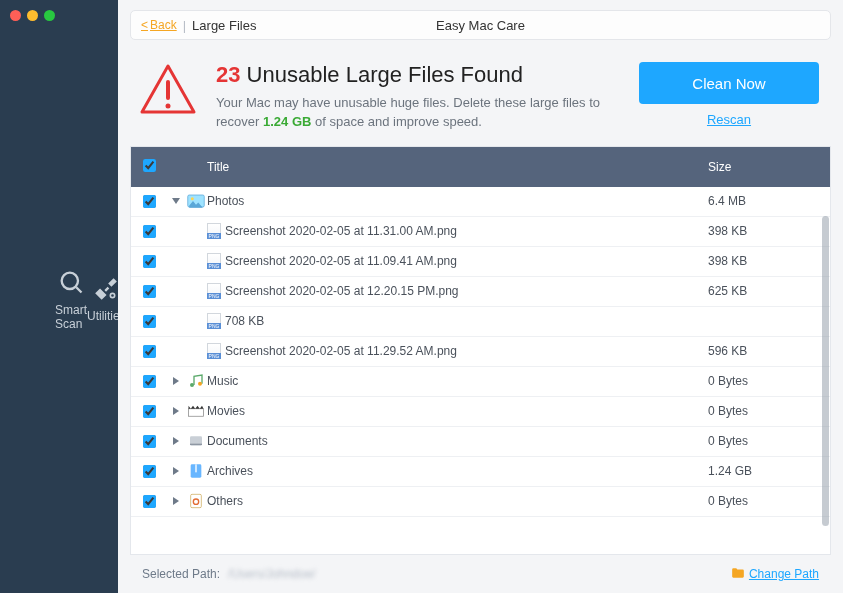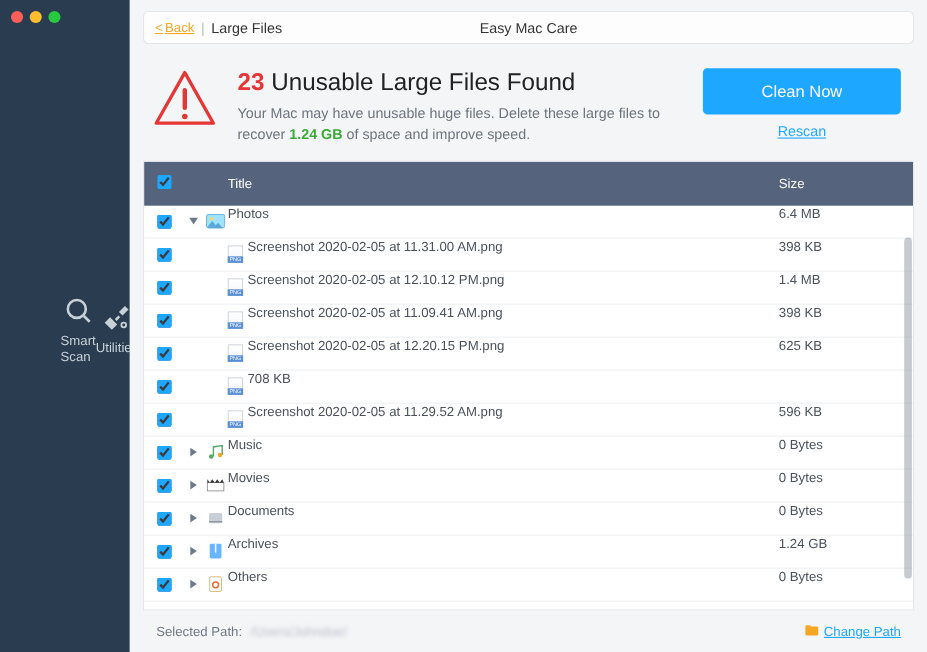--- a/index.html
+++ b/index.html
@@ -137,20 +137,21 @@
 }
 .table-header .col-check { width: 24px; }
 .table-header .col-title { flex: 1; padding-left: 40px; }
 .table-header .col-size { width: 110px; }
 .table-body {
   flex: 1;
   overflow-y: auto;
 }
 .row {
   display: flex;
+  align-items: center;
   height: 30px;
   padding: 0 12px;
   border-bottom: 1px solid #eef0f3;
   font-size: 12px;
   color: #4a515b;
 }
 .row .col-check { width: 24px; display: flex; align-items: center; }
 .row .col-expand { width: 18px; display: flex; align-items: center; justify-content: center; }
 .row .col-icon { width: 22px; display: flex; align-items: center; justify-content: center; }
 .row .col-title { flex: 1; overflow: hidden; text-overflow: ellipsis; white-space: nowrap; }
@@ -319,31 +320,20 @@
           <div class="col-size">398 KB</div>
         </div>
         <div class="row child">
           <div class="col-check">
             <input type="checkbox" checked="" style="">
           </div>
           <div class="col-expand"></div>
           <div class="col-icon">
             <div class="file-icon-png"></div>
           </div>
-          <div class="col-title">Screenshot 2020-02-05 at 12.10.12 PM.png</div>
-          <div class="col-size">1.4 MB</div>
-        </div>
-        <div class="row child">
-          <div class="col-check">
-            <input type="checkbox" checked="" style="">
-          </div>
-          <div class="col-expand"></div>
-          <div class="col-icon">
-            <div class="file-icon-png"></div>
-          </div>
           <div class="col-title">Screenshot 2020-02-05 at 11.09.41 AM.png</div>
           <div class="col-size">398 KB</div>
         </div>
         <div class="row child">
           <div class="col-check">
             <input type="checkbox" checked="" style="">
           </div>
           <div class="col-expand"></div>
           <div class="col-icon">
             <div class="file-icon-png"></div>

